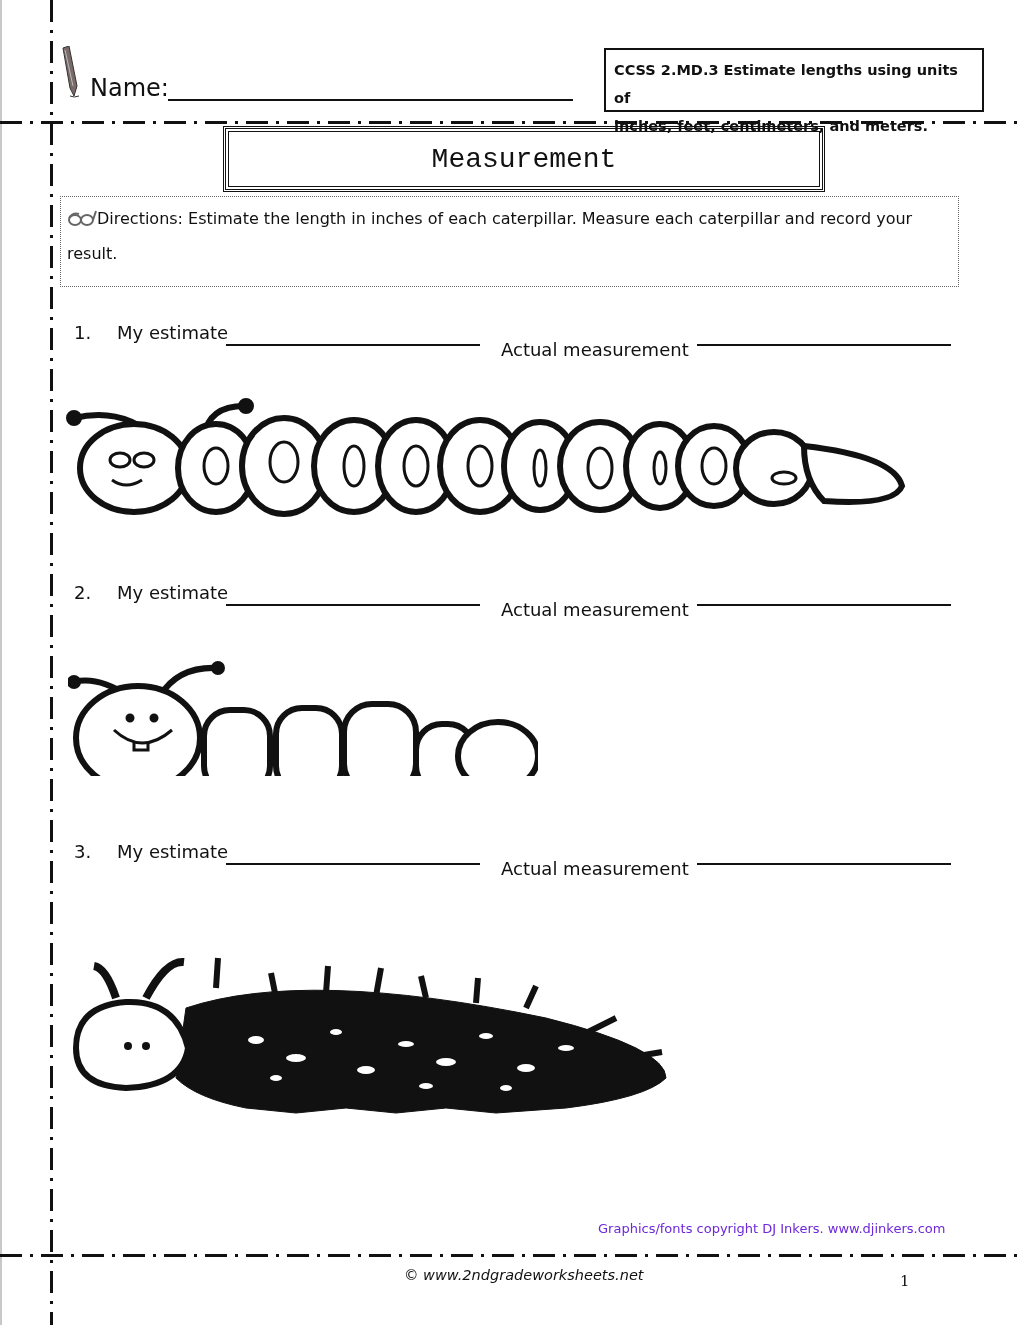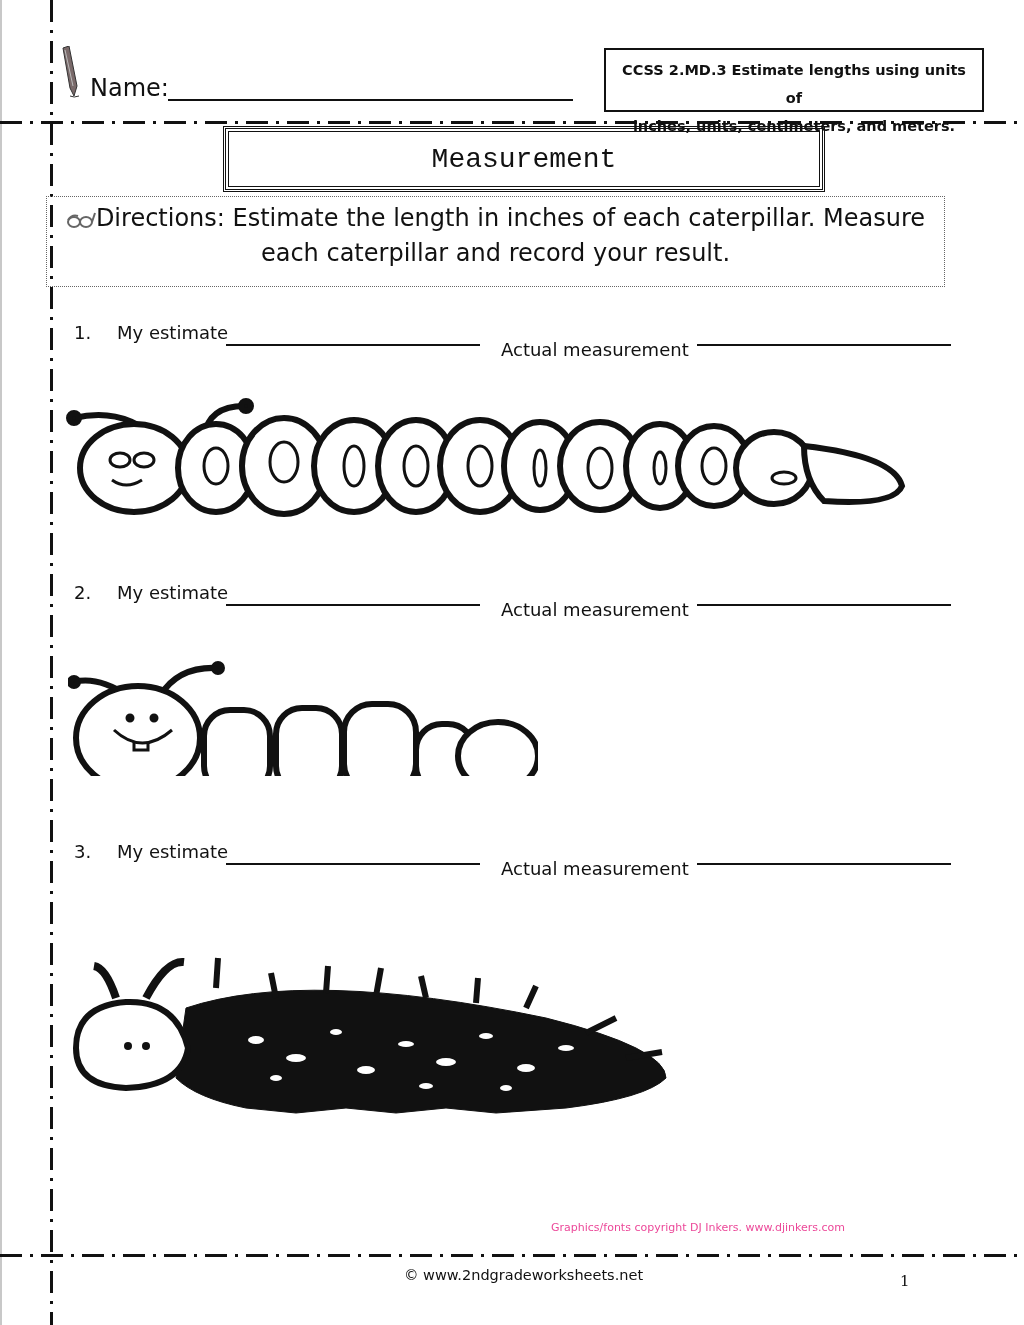--- a/index.html
+++ b/index.html
@@ -1,46 +1,46 @@
 <!DOCTYPE html>
 <html><head>
 <meta charset="utf-8">
 <style>
   html, body { margin: 0; padding: 0; background: #ffffff; }
   body { width: 1024px; height: 1325px; position: relative; overflow: hidden; font-family: "DejaVu Sans", sans-serif; color: #111; }
-  .page { position: absolute; inset: 0; text-align: center; }
+  .page { position: absolute; inset: 0; }
   .left-edge { position: absolute; left: 0; top: 0; width: 2px; height: 1325px; background: #c8c8c8; }
 
   
   .hline { position: absolute; height: 3px; background-image: repeating-linear-gradient(to right, #111 0 22px, transparent 22px 30px, #111 30px 33px, transparent 33px 41px); }
   .vline { position: absolute; width: 3px; background-image: repeating-linear-gradient(to bottom, #111 0 22px, transparent 22px 30px, #111 30px 33px, transparent 33px 41px); }
 
   .pencil { position: absolute; left: 60px; top: 46px; width: 20px; height: 52px; }
   .name-label { position: absolute; left: 90px; top: 74px; font-size: 24px; }
   .name-line { position: absolute; left: 168px; top: 99px; width: 405px; height: 0; border-bottom: 2px solid #111; }
 
   .ccss-box { position: absolute; left: 604px; top: 48px; width: 380px; height: 64px; border: 2px solid #111; box-sizing: border-box; padding: 6px 8px; font-size: 14.5px; line-height: 28px; font-weight: bold; }
 
   .title-box { position: absolute; left: 223px; top: 126px; width: 602px; height: 66px; border: 3px double #111; box-sizing: border-box; outline: 1px solid #111; outline-offset: -6px; display: flex; align-items: center; justify-content: center; font-family: Liberation Mono, monospace; }
   .title-text { font-size: 28px; }
 
-  .directions-box { position: absolute; left: 46px; top: 196px; width: 899px; height: 91px; border: 1px dotted #666; box-sizing: border-box; padding: 4px 6px; font-size: 24px; line-height: 35px; }
+  .directions-box { position: absolute; left: 60px; top: 196px; width: 899px; height: 91px; border: 1px dotted #666; box-sizing: border-box; padding: 4px 6px; font-size: 16px; line-height: 35px; }
   .glasses-icon { display: inline-block; width: 30px; height: 16px; vertical-align: -2px; }
 
   .question-row { position: absolute; left: 74px; width: 880px; height: 30px; font-size: 18px; }
   .question-row .num { position: absolute; left: 0; top: 0; }
   .question-row .est-label { position: absolute; left: 43px; top: 0; }
   .question-row .est-line { position: absolute; left: 152px; top: 22px; width: 254px; border-bottom: 2px solid #111; }
   .question-row .act-label { position: absolute; left: 427px; top: 17px; }
   .question-row .act-line { position: absolute; left: 623px; top: 22px; width: 254px; border-bottom: 2px solid #111; }
 
   .caterpillar { position: absolute; }
 
-  .credit { position: absolute; left: 551px; top: 1221px; font-size: 11px; color: #ec4899; }
-  .copyright { position: absolute; left: 404px; top: 1267px; font-size: 14.5px; }
+  .credit { position: absolute; left: 598px; top: 1221px; font-size: 13px; color: #6d28d9; }
+  .copyright { position: absolute; left: 404px; top: 1267px; font-size: 14.5px; font-style: italic; }
   .page-number { position: absolute; left: 900px; top: 1272px; font-size: 15px; font-family: "DejaVu Serif", serif; }
 </style>
 </head>
 <body>
 
 <div class="page">
   <div class="left-edge"></div>
 
   <div class="vline" style="left:50px; top:0; height:1325px;"></div>
   <div class="hline" style="left:0; top:121px; width:1024px;"></div>
@@ -49,21 +49,21 @@
   <svg class="pencil" viewBox="0 0 20 52">
     <path d="M3 2 L9 0 L17 40 L14 50 L10 42 Z" fill="#7a6a6a" stroke="#333" stroke-width="1"></path>
     <path d="M5 4 L13 40" stroke="#bbb" stroke-width="1"></path>
     <path d="M10 50 Q14 52 19 50" stroke="#333" stroke-width="1" fill="none"></path>
   </svg>
   <div class="name-label">Name:</div>
   <div class="name-line"></div>
 
   <div class="ccss-box">
     <div>CCSS  2.MD.3 Estimate lengths using units of</div>
-    <div>inches, units, centimeters, and meters.</div>
+    <div>inches, feet, centimeters, and meters.</div>
   </div>
 
   <div class="title-box">
     <span class="title-text">Measurement</span>
   </div>
 
   <div class="directions-box">
     <svg class="glasses-icon" viewBox="0 0 30 16">
       <ellipse cx="8" cy="10" rx="6" ry="5" fill="none" stroke="#666" stroke-width="2"></ellipse>
       <ellipse cx="20" cy="10" rx="6" ry="5" fill="none" stroke="#666" stroke-width="2"></ellipse>

